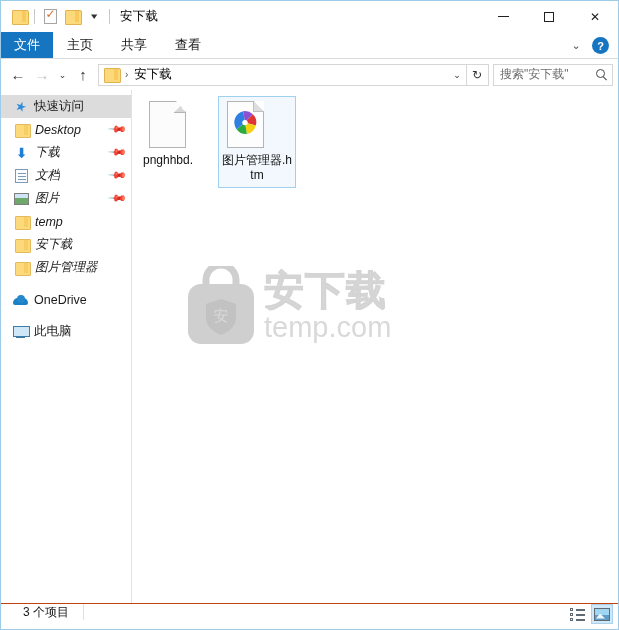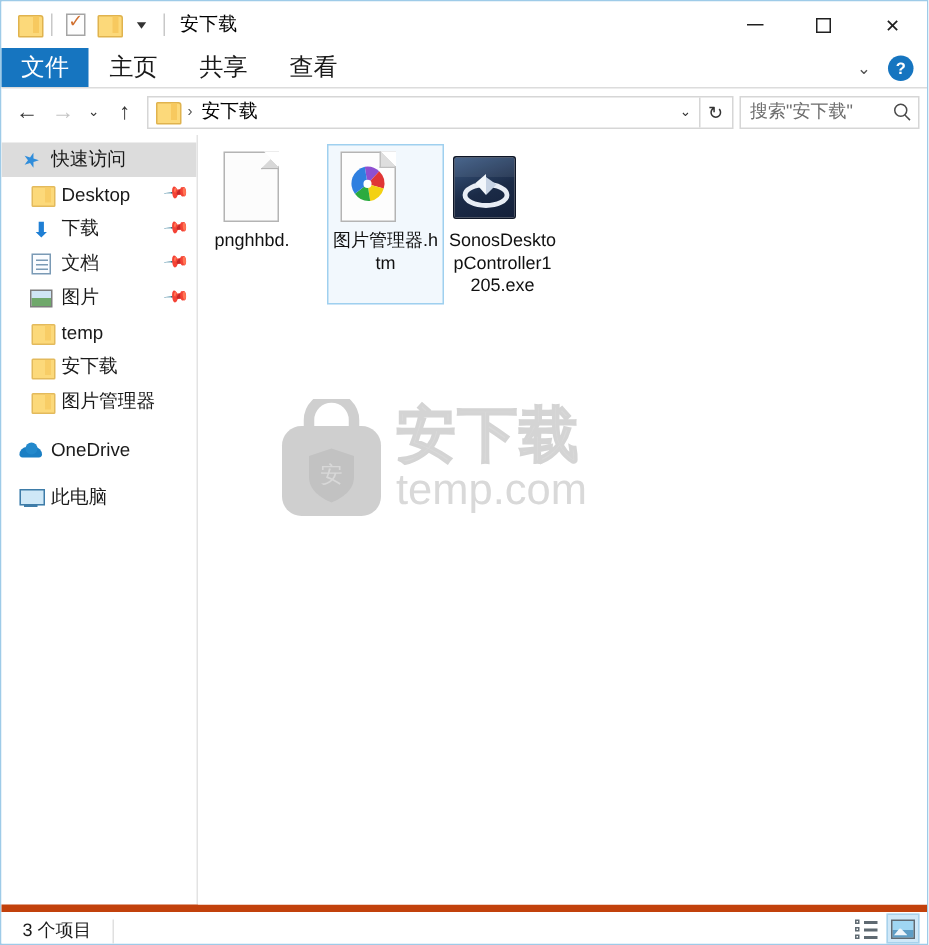--- a/index.html
+++ b/index.html
@@ -79,21 +79,21 @@
   
   .ribbon {
     height: 27px; min-height: 27px;
     display: flex; align-items: stretch;
     border-bottom: 1px solid #dcdcdc;
     background: #ffffff;
     position: relative;
   }
   .rtab {
     padding: 0 14px; display: flex; align-items: center;
-    font-size: 16px; color: #1a1a1a;
+    font-size: 13px; color: #1a1a1a;
   }
   .rtab.file {
     background: #1675c0; color: #ffffff;
     padding: 0 13px;
   }
   .ribbon-right {
     position: absolute; right: 4px; top: 0; height: 27px;
     display: flex; align-items: center; gap: 7px;
   }
   .chev-down {
@@ -179,21 +179,21 @@
     width: 17px; height: 16px; display: flex; align-items: center; justify-content: center;
     margin-right: 5px; flex: 0 0 17px;
   }
   .navitem .lbl { color: #1a1a1a; white-space: nowrap; overflow: hidden; }
   .navitem.selected { background: #dcdcdc; }
   .navitem .pin {
     margin-left: auto; margin-right: 7px;
     color: #9a9a9a; font-size: 11px; line-height: 1;
     transform: rotate(40deg);
   }
-  .indent1 { padding-left: 18px; }
+  .indent1 { padding-left: 12px; font-style: italic; }
   .indent0 { padding-left: 11px; }
 
   .star {
     color: #2f8ddb; font-size: 13px; line-height: 1;
     transform: rotate(18deg);
   }
   .mini-folder {
     width: 14px; height: 12px; position: relative;
   }
   .mini-folder::before {
@@ -340,23 +340,23 @@
     -webkit-text-stroke: 1px #d4d4d4;
   }
   .wm-en {
     font-size: 29px; color: #d9d9d9; line-height: 30px;
     letter-spacing: 0px; margin-top: 2px;
   }
 
   
   .statusbar {
     height: 26px; min-height: 26px;
-    border-top: 5px solid #c2410c;
-    display: flex; align-items: flex-end;
-    padding: 0 5px 0 14px;
+    border-top: 1px solid #c2410c;
+    display: flex; align-items: flex-start;
+    padding: 0 5px 0 22px;
     font-size: 12px; color: #1a1a1a;
     background: #ffffff;
   }
   .st-sep { width: 1px; height: 16px; background: #e0e0e0; margin-left: 14px; }
   .st-right { margin-left: auto; display: flex; align-items: center; gap: 3px; }
   .viewbtn {
     width: 22px; height: 20px;
     display: flex; align-items: center; justify-content: center;
     border: 1px solid transparent;
   }
@@ -579,33 +579,20 @@
                   <path d="M0,0 L6,38 A38,38 0 0,1 -28,22 Z" fill="#2bab3f"></path>
                   <path d="M0,0 L-28,22 A38,38 0 0,1 -6,-38 Z" fill="#2f7fe0"></path>
                   <circle r="9" fill="#ffffff"></circle>
                 </g>
               </svg>
             </div>
           </div>
           <div class="fname">图片管理器.htm</div>
         </div>
 
-        <div class="fileitem">
-          <div class="ficon">
-            <div class="ic-exe">
-              <svg viewBox="0 0 42 42" width="42" height="42">
-                <ellipse cx="21" cy="25" rx="14" ry="7" fill="none" stroke="#e8edf5" stroke-width="3.2"></ellipse>
-                <path d="M21 25 L21 11 L14 17 Z" fill="#f2f6fb"></path>
-                <path d="M21 25 L21 13 L28 18 Z" fill="#c7d3e4"></path>
-                <rect x="0" y="0" width="42" height="13" fill="#ffffff" opacity="0.07"></rect>
-              </svg>
-            </div>
-          </div>
-          <div class="fname">SonosDesktopController1205.exe</div>
-        </div>
       </div>
 
       <div class="watermark">
         <div class="wm-bag">
           <svg viewBox="0 0 74 80" width="74" height="80">
             <path d="M22 20 V14 a15 15 0 0 1 30 0 V20" fill="none" stroke="#cfcfcf" stroke-width="7"></path>
             <rect x="4" y="18" width="66" height="60" rx="13" fill="#cfcfcf"></rect>
             <path d="M37 33 L52 38 V52 c0 9 -8 14 -15 17 c-7 -3 -15 -8 -15 -17 V38 Z" fill="#c2c2c2"></path>
             <text x="37" y="55" font-size="15" text-anchor="middle" fill="#d8d8d8" font-family="'Liberation Sans', sans-serif">安</text>
           </svg>

